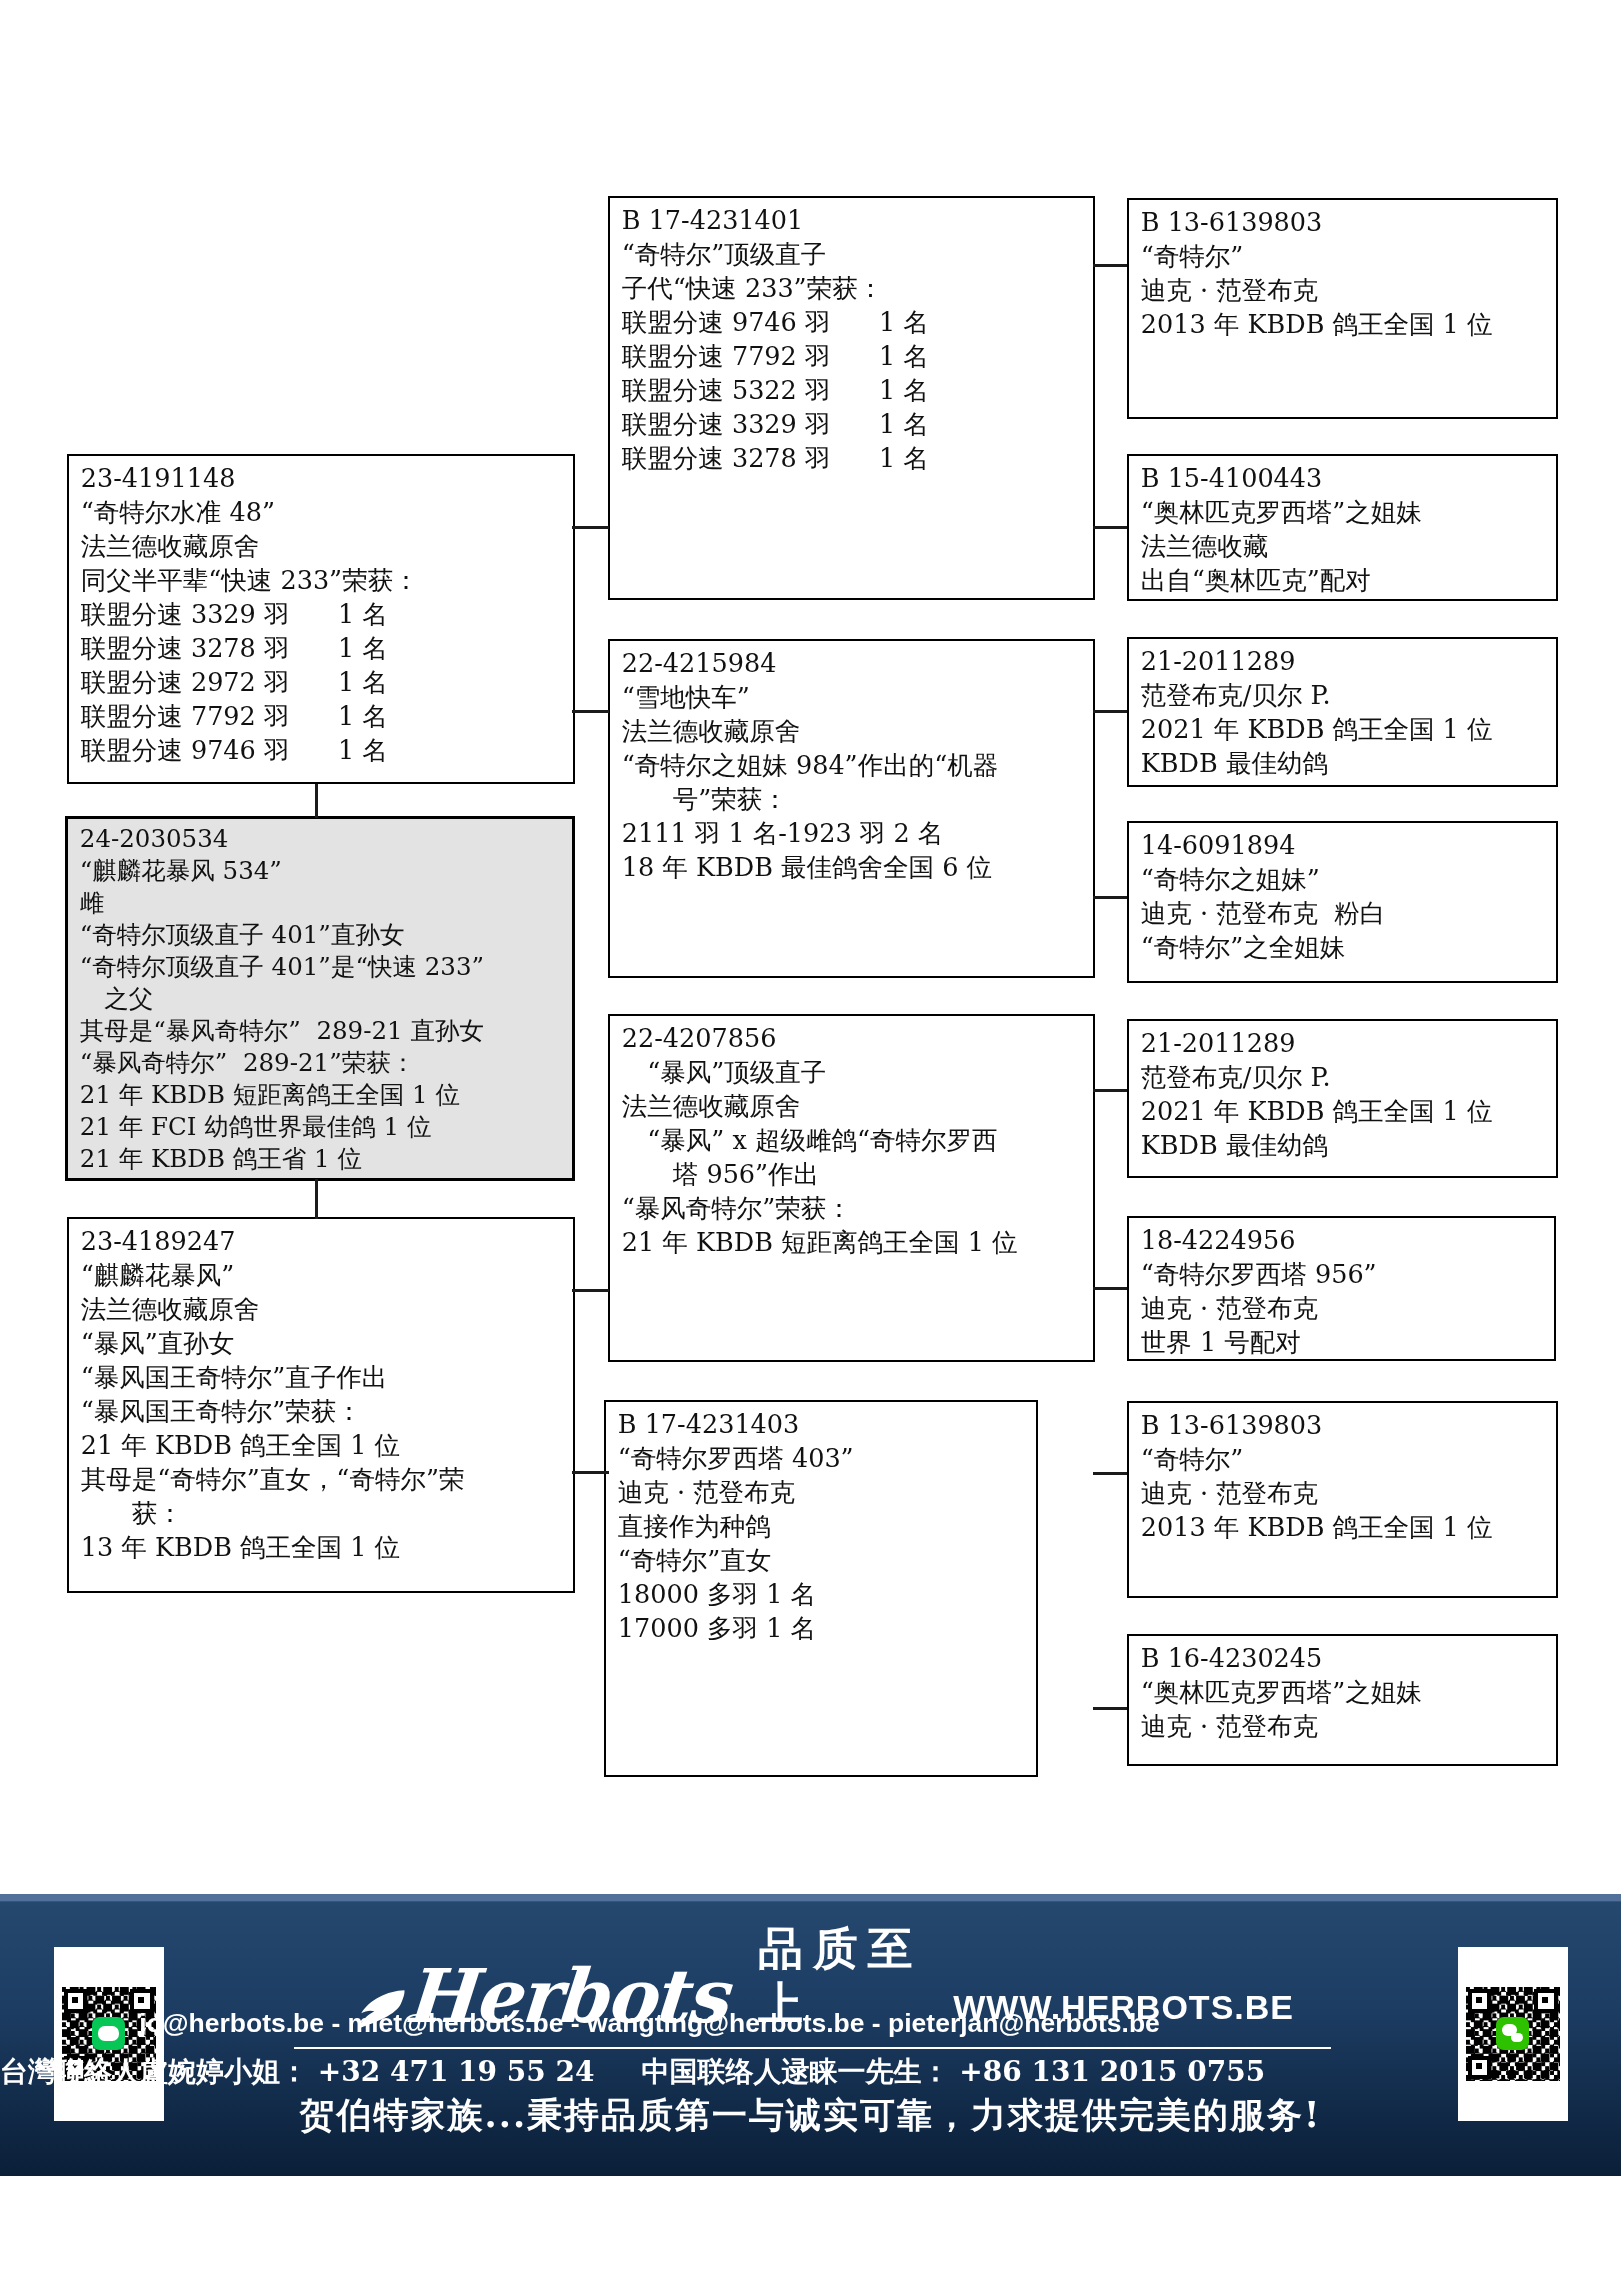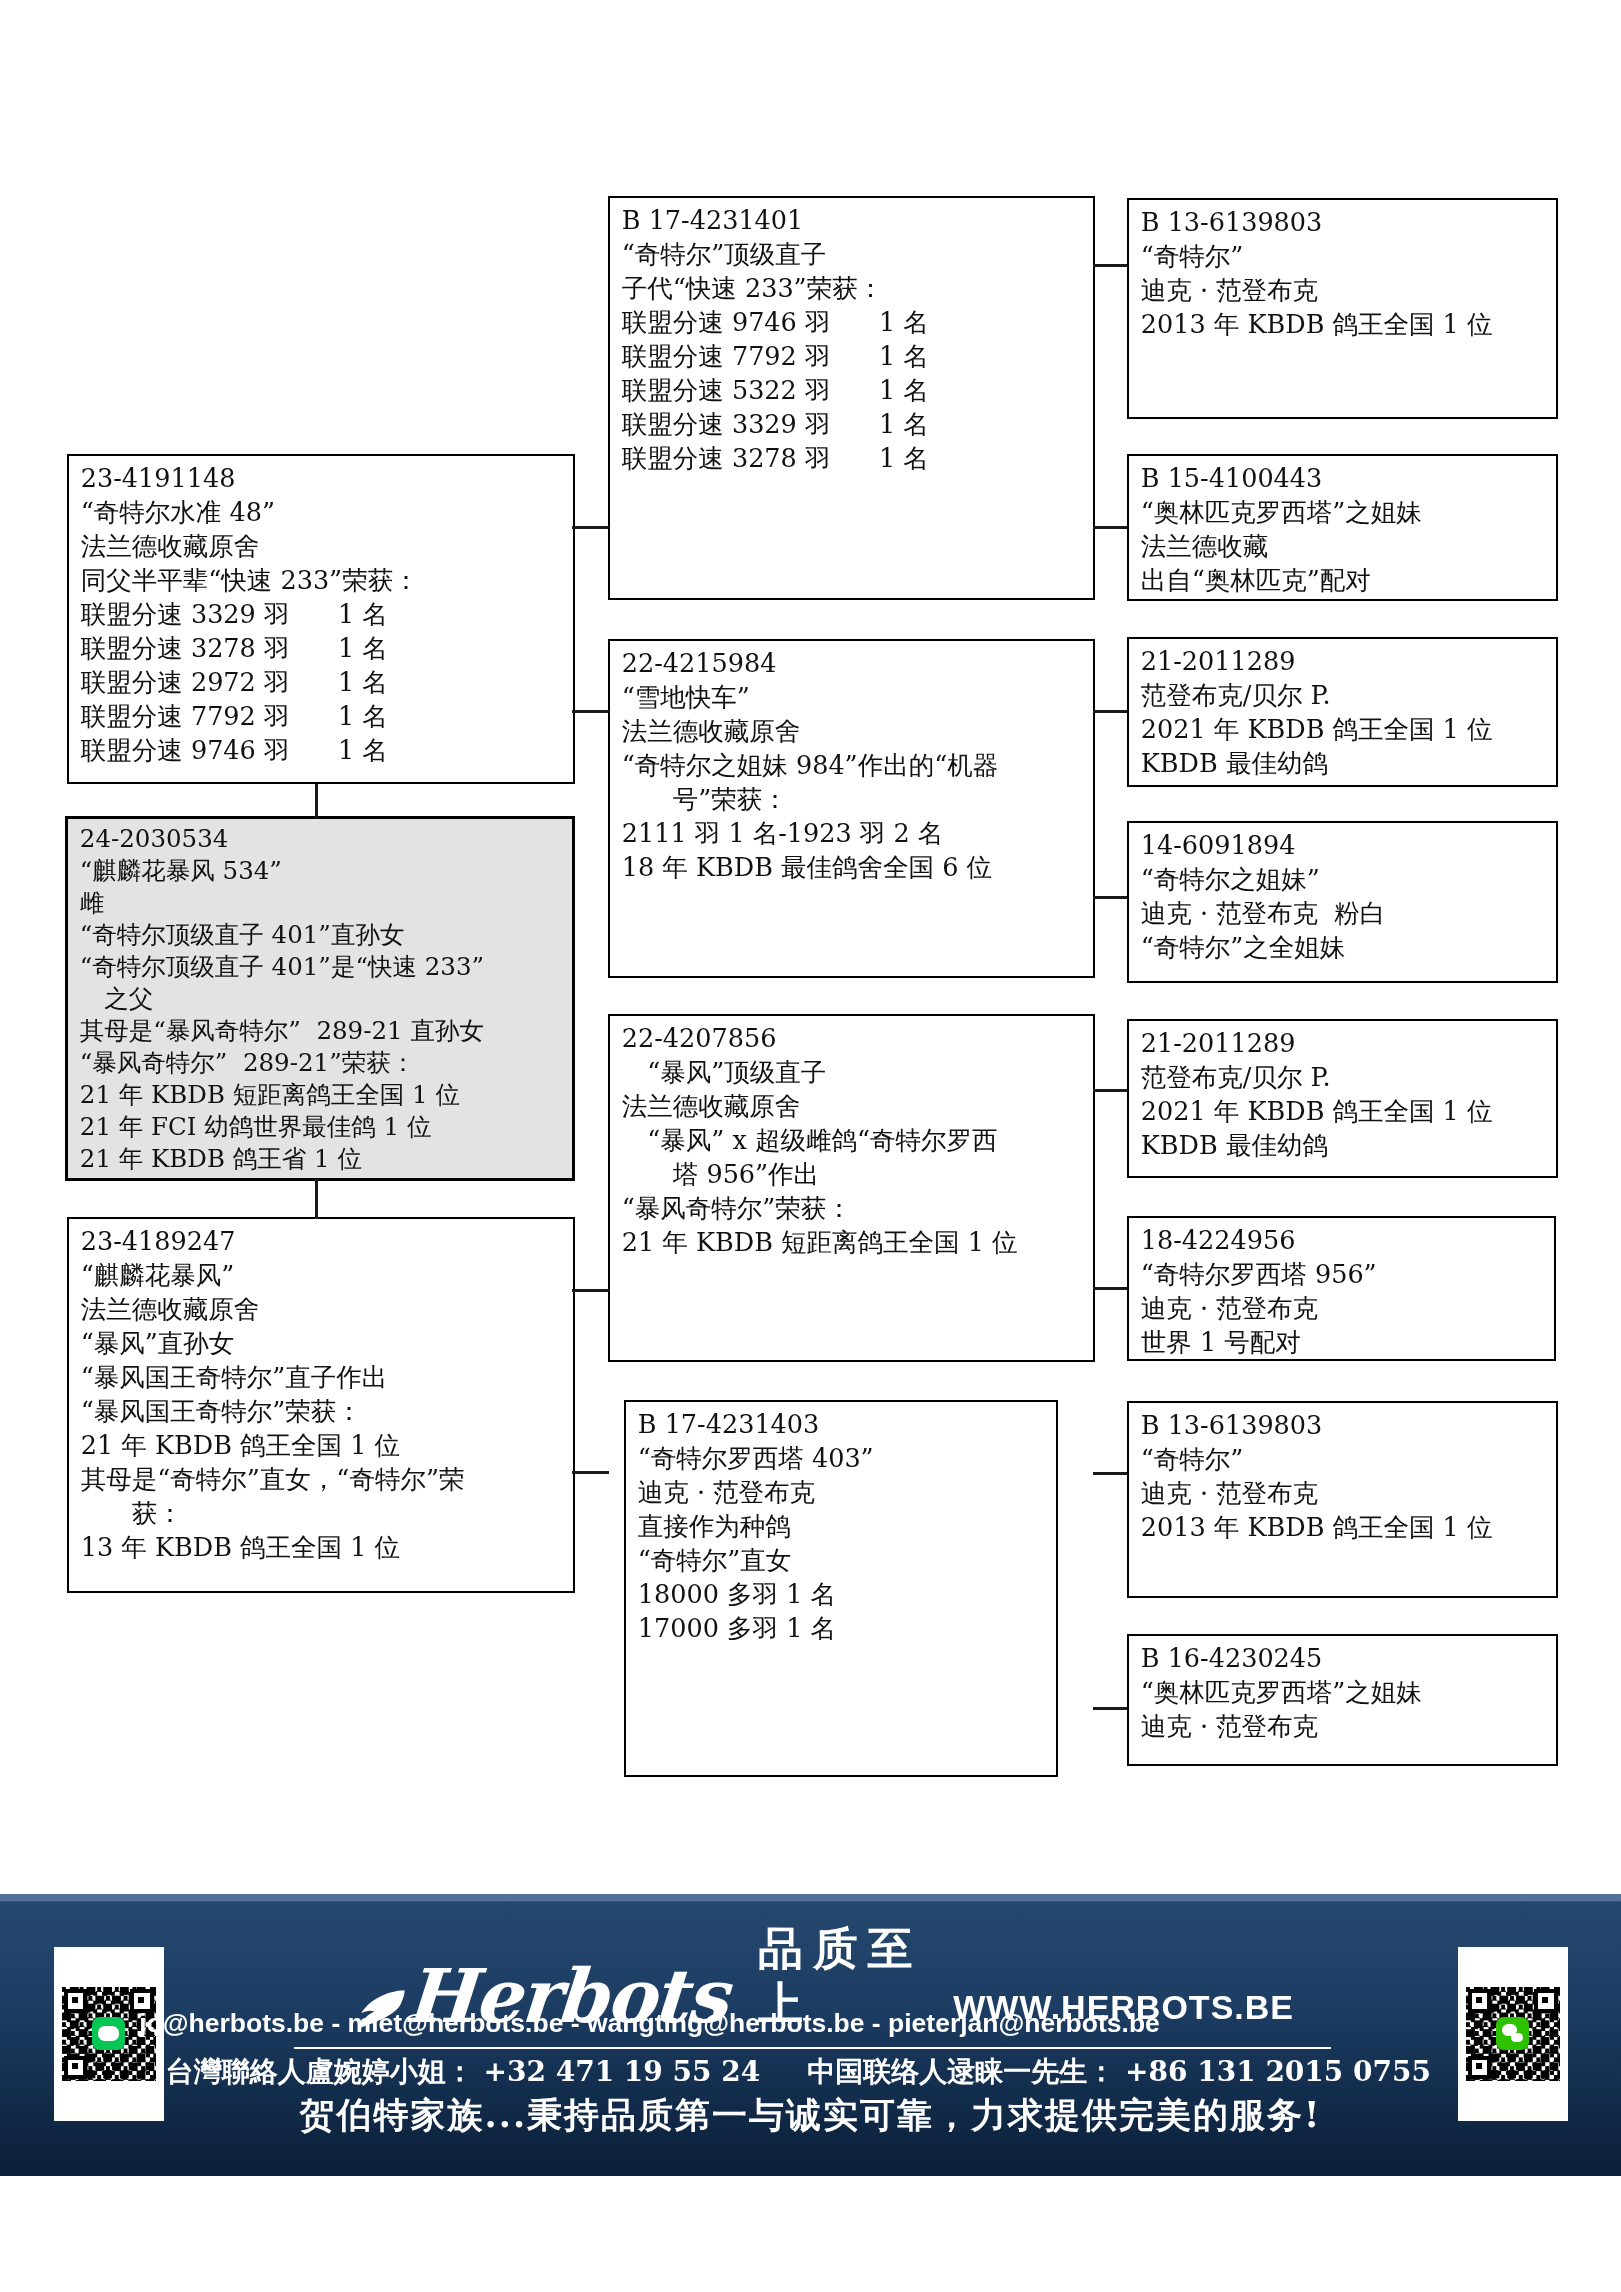--- a/index.html
+++ b/index.html
@@ -59,39 +59,39 @@
   .brand-site{
     font-family:"Liberation Sans","DejaVu Sans",sans-serif;font-weight:bold;
     font-size:34px;line-height:47px;margin-left:15.7px;letter-spacing:1px;
   }
   .email-row{
     position:absolute;left:0;top:114px;width:1299px;text-align:center;
     font-family:"Liberation Sans","DejaVu Sans",sans-serif;font-weight:bold;font-size:26.5px;
   }
   .email-rule{position:absolute;left:294px;top:153px;width:1037px;height:2px;background:#fff;}
   .contact-row{
-    position:absolute;left:0;top:159px;width:1431px;text-align:right;font-size:28px;font-weight:bold;
+    position:absolute;left:0;top:159px;width:1431px;text-align:left;font-size:28px;font-weight:bold;
   }
   .contact-row .gap{display:inline-block;width:47px;}
   .slogan-row{
     position:absolute;left:0;top:198px;width:1621px;text-align:center;
     font-size:35px;font-weight:bold;letter-spacing:2px;
   }
 </style>
 </head>
 <body>
 
 <div class="box" style="left:67px;top:454px;width:508px;height:330px"><div class="line">23-4191148</div><div class="line">“奇特尔水准 48”</div><div class="line">法兰德收藏原舍</div><div class="line">同父半平辈“快速 233”荣获：</div><div class="line">联盟分速 3329 羽      1 名</div><div class="line">联盟分速 3278 羽      1 名</div><div class="line">联盟分速 2972 羽      1 名</div><div class="line">联盟分速 7792 羽      1 名</div><div class="line">联盟分速 9746 羽      1 名</div></div>
 <div class="box subject" style="left:65px;top:816px;width:510px;height:365px"><div class="line">24-2030534</div><div class="line">“麒麟花暴风 534”</div><div class="line">雌</div><div class="line">“奇特尔顶级直子 401”直孙女</div><div class="line">“奇特尔顶级直子 401”是“快速 233”</div><div class="line">　之父</div><div class="line">其母是“暴风奇特尔”  289-21 直孙女</div><div class="line">“暴风奇特尔”  289-21”荣获：</div><div class="line">21 年 KBDB 短距离鸽王全国 1 位</div><div class="line">21 年 FCI 幼鸽世界最佳鸽 1 位</div><div class="line">21 年 KBDB 鸽王省 1 位</div></div>
 <div class="box" style="left:67px;top:1217px;width:508px;height:376px"><div class="line">23-4189247</div><div class="line">“麒麟花暴风”</div><div class="line">法兰德收藏原舍</div><div class="line">“暴风”直孙女</div><div class="line">“暴风国王奇特尔”直子作出</div><div class="line">“暴风国王奇特尔”荣获：</div><div class="line">21 年 KBDB 鸽王全国 1 位</div><div class="line">其母是“奇特尔”直女，“奇特尔”荣</div><div class="line">　　获：</div><div class="line">13 年 KBDB 鸽王全国 1 位</div></div>
 
 <div class="box" style="left:608px;top:196px;width:487px;height:404px"><div class="line">B 17-4231401</div><div class="line">“奇特尔”顶级直子</div><div class="line">子代“快速 233”荣获：</div><div class="line">联盟分速 9746 羽      1 名</div><div class="line">联盟分速 7792 羽      1 名</div><div class="line">联盟分速 5322 羽      1 名</div><div class="line">联盟分速 3329 羽      1 名</div><div class="line">联盟分速 3278 羽      1 名</div></div>
 <div class="box" style="left:608px;top:639px;width:487px;height:339px"><div class="line">22-4215984</div><div class="line">“雪地快车”</div><div class="line">法兰德收藏原舍</div><div class="line">“奇特尔之姐妹 984”作出的“机器</div><div class="line">　　号”荣获：</div><div class="line">2111 羽 1 名-1923 羽 2 名</div><div class="line">18 年 KBDB 最佳鸽舍全国 6 位</div></div>
 <div class="box" style="left:608px;top:1014px;width:487px;height:348px"><div class="line">22-4207856</div><div class="line">　“暴风”顶级直子</div><div class="line">法兰德收藏原舍</div><div class="line">　“暴风” x 超级雌鸽“奇特尔罗西</div><div class="line">　　塔 956”作出</div><div class="line">“暴风奇特尔”荣获：</div><div class="line">21 年 KBDB 短距离鸽王全国 1 位</div></div>
-<div class="box" style="left:624px;top:1400px;width:434px;height:377px"><div class="line">B 17-4231403</div><div class="line">“奇特尔罗西塔 403”</div><div class="line">迪克 · 范登布克</div><div class="line">直接作为种鸽</div><div class="line">“奇特尔”直女</div><div class="line">18000 多羽 1 名</div><div class="line">17000 多羽 1 名</div></div>
+<div class="box" style="left:604px;top:1400px;width:434px;height:377px"><div class="line">B 17-4231403</div><div class="line">“奇特尔罗西塔 403”</div><div class="line">迪克 · 范登布克</div><div class="line">直接作为种鸽</div><div class="line">“奇特尔”直女</div><div class="line">18000 多羽 1 名</div><div class="line">17000 多羽 1 名</div></div>
 
 <div class="box" style="left:1127px;top:198px;width:431px;height:221px"><div class="line">B 13-6139803</div><div class="line">“奇特尔”</div><div class="line">迪克 · 范登布克</div><div class="line">2013 年 KBDB 鸽王全国 1 位</div></div>
 <div class="box" style="left:1127px;top:454px;width:431px;height:147px"><div class="line">B 15-4100443</div><div class="line">“奥林匹克罗西塔”之姐妹</div><div class="line">法兰德收藏</div><div class="line">出自“奥林匹克”配对</div></div>
 <div class="box" style="left:1127px;top:637px;width:431px;height:150px"><div class="line">21-2011289</div><div class="line">范登布克/贝尔 P.</div><div class="line">2021 年 KBDB 鸽王全国 1 位</div><div class="line">KBDB 最佳幼鸽</div></div>
 <div class="box" style="left:1127px;top:821px;width:431px;height:162px"><div class="line">14-6091894</div><div class="line">“奇特尔之姐妹”</div><div class="line">迪克 · 范登布克  粉白</div><div class="line">“奇特尔”之全姐妹</div></div>
 <div class="box" style="left:1127px;top:1019px;width:431px;height:159px"><div class="line">21-2011289</div><div class="line">范登布克/贝尔 P.</div><div class="line">2021 年 KBDB 鸽王全国 1 位</div><div class="line">KBDB 最佳幼鸽</div></div>
 <div class="box" style="left:1127px;top:1216px;width:429px;height:145px"><div class="line">18-4224956</div><div class="line">“奇特尔罗西塔 956”</div><div class="line">迪克 · 范登布克</div><div class="line">世界 1 号配对</div></div>
 <div class="box" style="left:1127px;top:1401px;width:431px;height:197px"><div class="line">B 13-6139803</div><div class="line">“奇特尔”</div><div class="line">迪克 · 范登布克</div><div class="line">2013 年 KBDB 鸽王全国 1 位</div></div>
 <div class="box" style="left:1127px;top:1634px;width:431px;height:132px"><div class="line">B 16-4230245</div><div class="line">“奥林匹克罗西塔”之姐妹</div><div class="line">迪克 · 范登布克</div></div>
 

